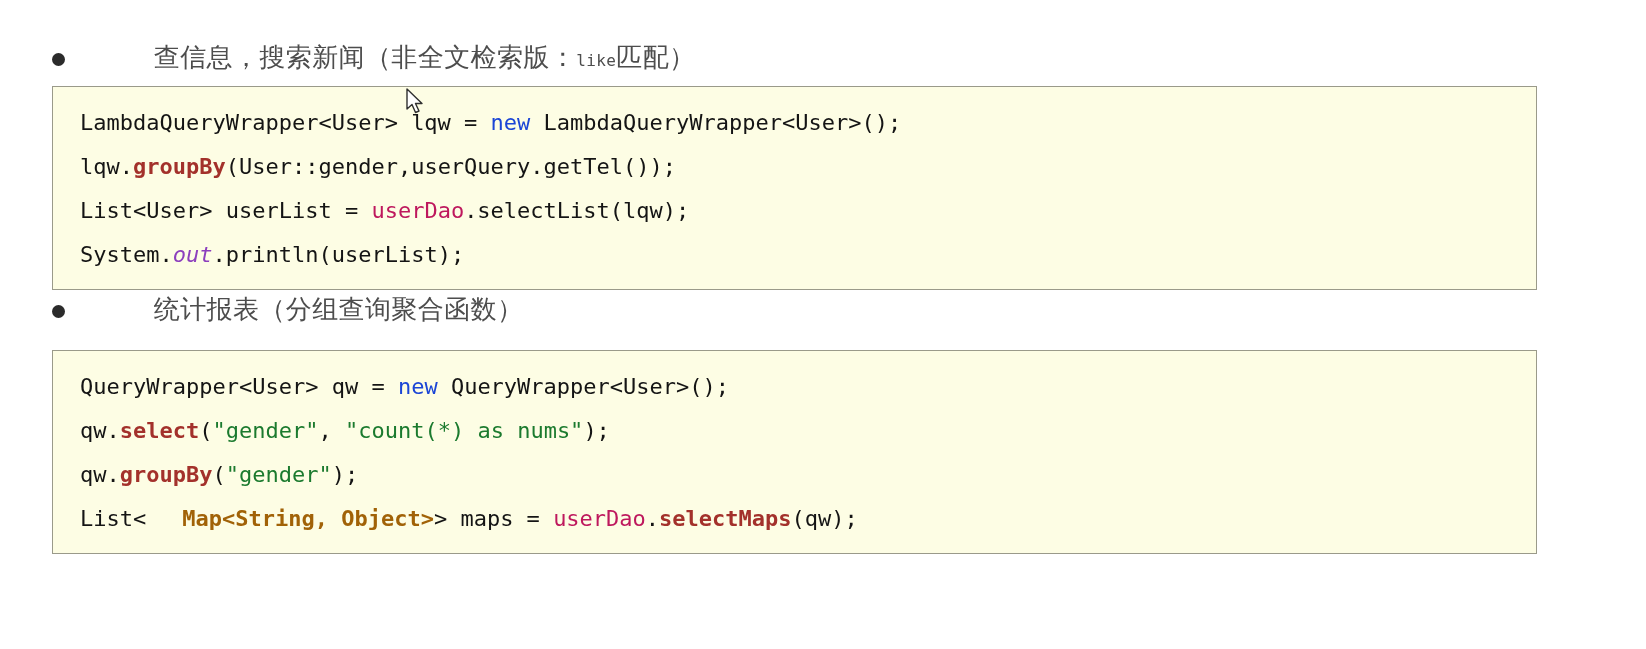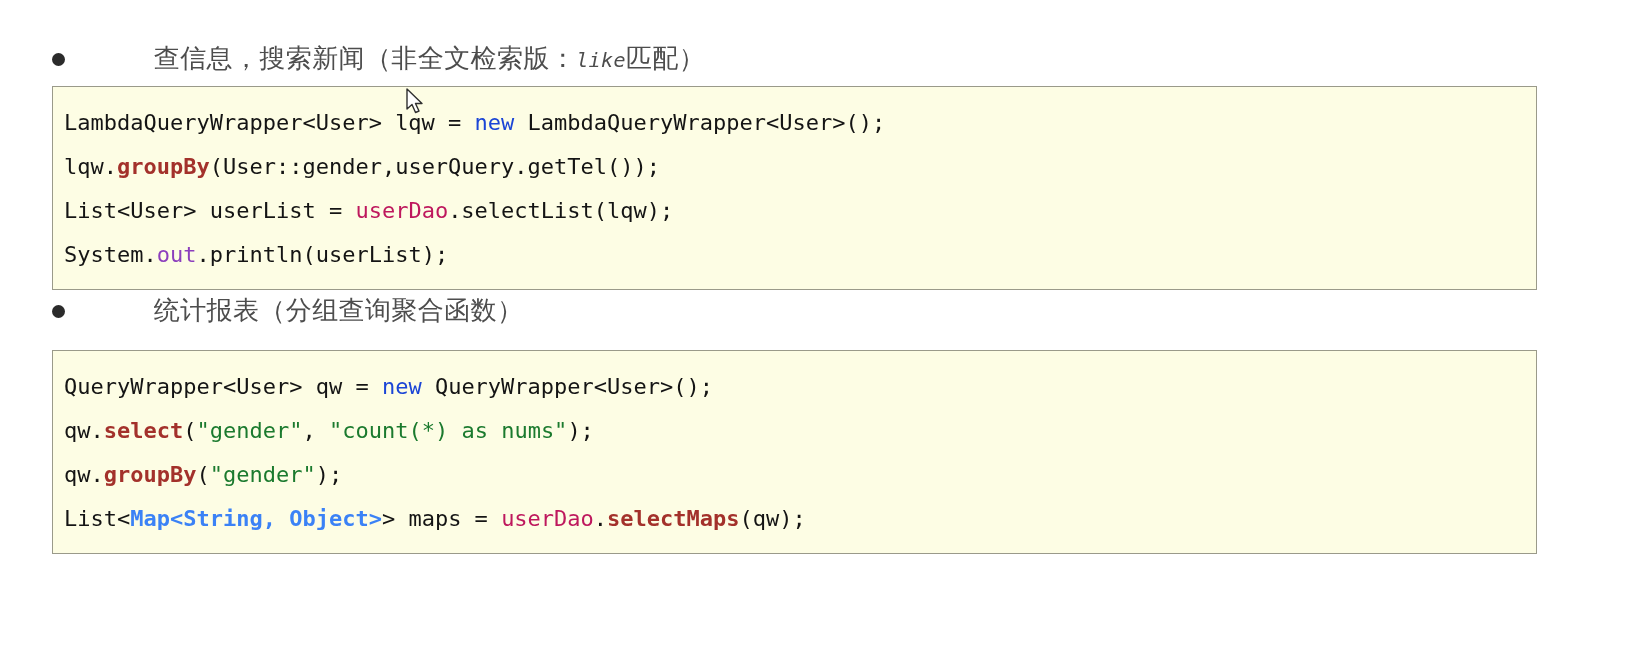--- a/index.html
+++ b/index.html
@@ -42,57 +42,56 @@
   .bullet-text {
     font-family: "Liberation Sans", "DejaVu Sans", sans-serif;
     font-size: 26px;
     line-height: 34px;
     color: #4d4d4d;
     white-space: pre;
     letter-spacing: 0.4px;
   }
   .bullet-text .mono-inline {
     font-family: "DejaVu Sans Mono", "Liberation Mono", monospace;
-    font-size: 20px;
-    font-style: italic;
+    font-size: 16px;
   }
 
   #bullet-1 { top: 38px; }
   #bullet-2 { top: 290px; }
 
   
   .code-block {
     position: absolute;
     left: 52px;
     width: 1485px;
     background: #fdfde4;
     border: 1px solid #9a9a8a;
     box-sizing: border-box;
-    padding: 14px 0 12px 0;
+    padding: 14px 0 12px 16px;
   }
   #code-block-1 { top: 86px; }
   #code-block-2 { top: 350px; }
 
   .code-line {
     font-family: "DejaVu Sans Mono", "Liberation Mono", monospace;
     font-size: 22px;
     line-height: 44px;
     color: #141414;
     white-space: pre;
     padding-left: 11px;
     letter-spacing: 0px;
   }
 
   
   .tok-kw      { color: #1b45d6; }
   .tok-method  { color: #a3312b; font-weight: bold; }
   .tok-field   { color: #be185d; }
-  .tok-static  { color: #8c3fbd; }
+  .tok-static  { color: #8c3fbd; font-style: italic; }
   .tok-string  { color: #1b7a2e; }
-  .tok-type    { color: #3b82f6; font-weight: bold; }
+  .tok-type    { color: #a16207; font-weight: bold; margin-left: 36px; }
   .tok-plain   { color: #141414; }
 
   
   .watermark {
     position: absolute;
     right: 18px;
     top: 592px;
     font-family: "Liberation Sans", "DejaVu Sans", sans-serif;
     font-size: 21px;
     color: #bdbdbd;

